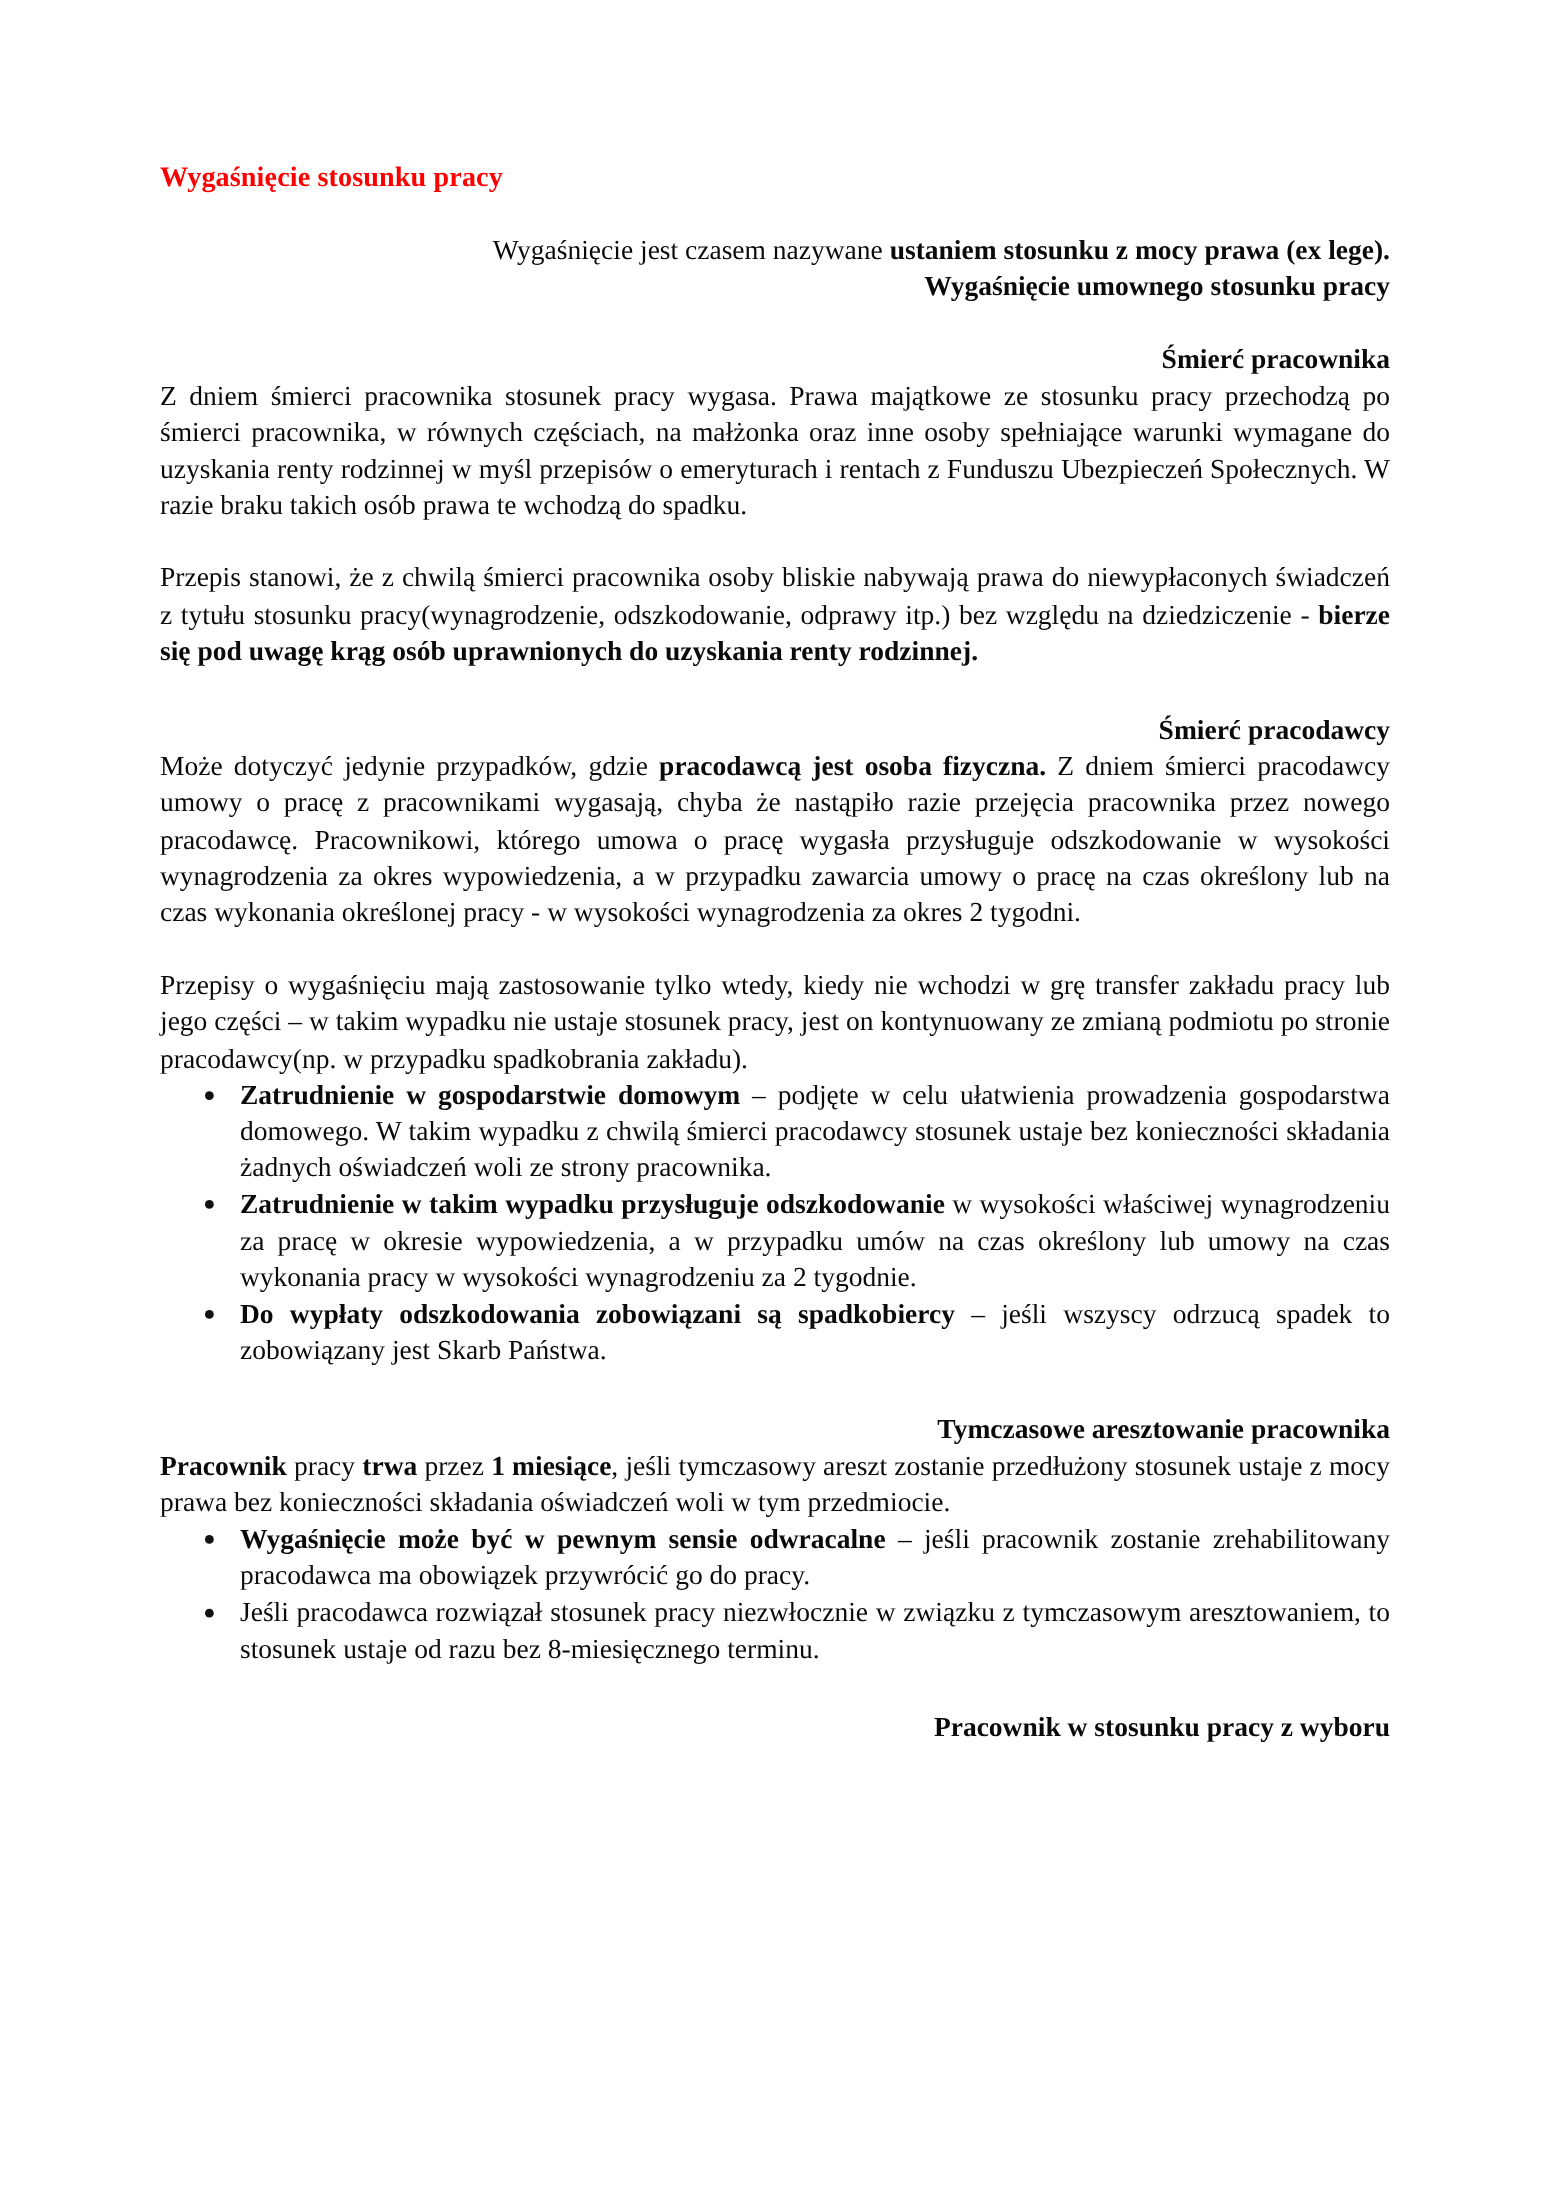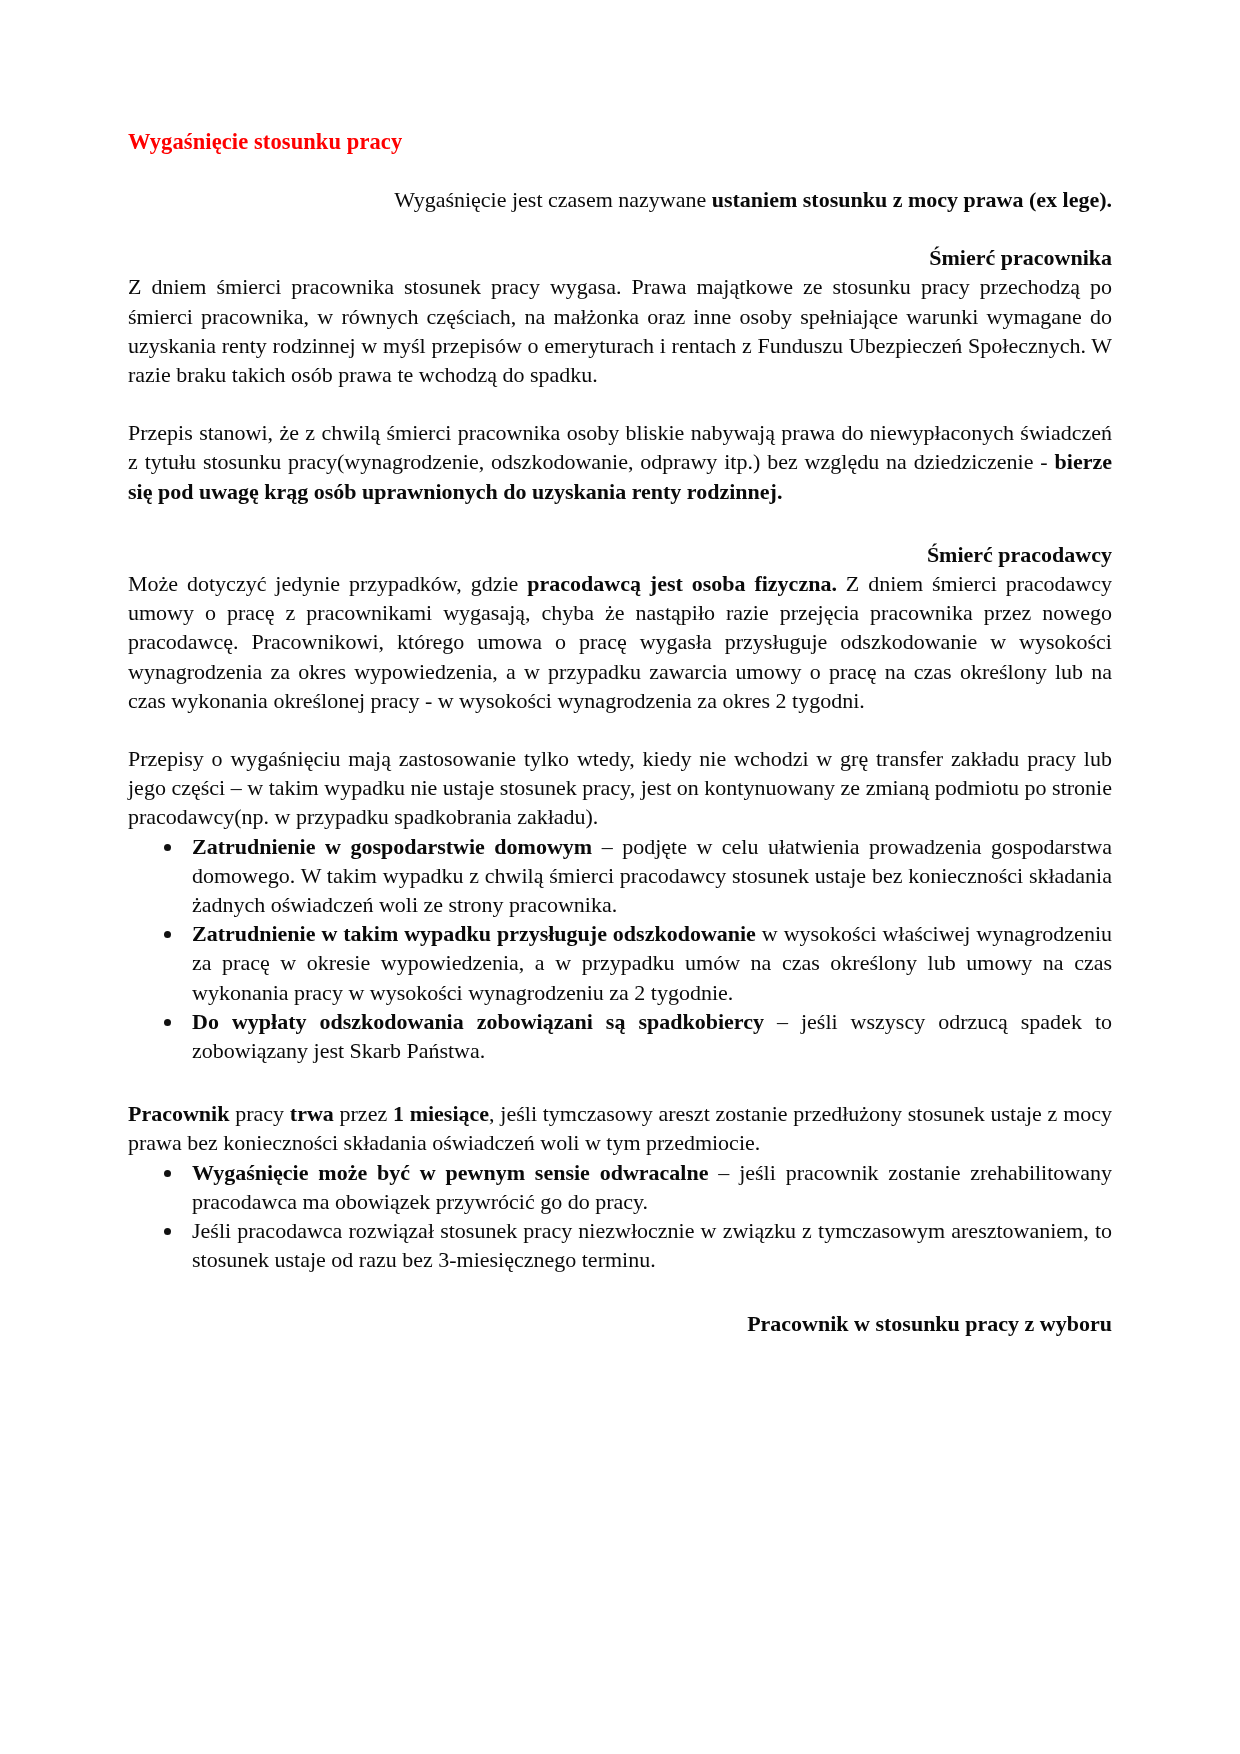--- a/index.html
+++ b/index.html
@@ -85,43 +85,45 @@
 </head>
 <body>
 
 <div class="page">
   <div class="content">
 
     <h1 class="doc-title" style="color: rgb(254, 0, 0);">Wygaśnięcie stosunku pracy</h1>
 
     <p class="para nojust">
       <span>Wygaśnięcie jest czasem nazywane </span><b>ustaniem stosunku z mocy prawa (ex lege).</b><br>
+      <b>Wygaśnięcie umownego stosunku pracy</b>
     </p>
 
     <div class="gap-md"></div>
 
     <div id="sections">
         <div class="h-sub">Śmierć pracownika</div>
         <p class="para"><span>Z dniem śmierci pracownika stosunek pracy wygasa. Prawa majątkowe ze stosunku pracy przechodzą po śmierci pracownika, w równych częściach, na małżonka oraz inne osoby spełniające warunki wymagane do uzyskania renty rodzinnej w myśl przepisów o emeryturach i rentach z Funduszu Ubezpieczeń Społecznych. W razie braku takich osób prawa te wchodzą do spadku.</span></p>
         <div class="gap-md"></div>
         <p class="para"><span>Przepis stanowi, że z chwilą śmierci pracownika osoby bliskie nabywają prawa do niewypłaconych świadczeń z tytułu stosunku pracy(wynagrodzenie, odszkodowanie, odprawy itp.) bez względu na dziedziczenie - </span><b>bierze się pod uwagę krąg osób uprawnionych do uzyskania renty rodzinnej.</b></p>
         <div class="gap-lg"></div>
         <div class="h-sub">Śmierć pracodawcy</div>
         <p class="para"><span>Może dotyczyć jedynie przypadków, gdzie </span><b>pracodawcą jest osoba fizyczna.</b><span> Z dniem śmierci pracodawcy umowy o pracę z pracownikami wygasają, chyba że nastąpiło razie przejęcia pracownika przez nowego pracodawcę. Pracownikowi, którego umowa o pracę wygasła przysługuje odszkodowanie w wysokości wynagrodzenia za okres wypowiedzenia, a w przypadku zawarcia umowy o pracę na czas określony lub na czas wykonania określonej pracy - w wysokości wynagrodzenia za okres 2 tygodni.</span></p>
         <div class="gap-md"></div>
         <p class="para"><span>Przepisy o wygaśnięciu mają zastosowanie tylko wtedy, kiedy nie wchodzi w grę transfer zakładu pracy lub jego części – w takim wypadku nie ustaje stosunek pracy, jest on kontynuowany ze zmianą podmiotu po stronie pracodawcy(np. w przypadku spadkobrania zakładu).</span></p>
         <ul class="bullets">
           <li><b>Zatrudnienie w gospodarstwie domowym</b><span> – podjęte w celu ułatwienia prowadzenia gospodarstwa domowego. W takim wypadku z chwilą śmierci pracodawcy stosunek ustaje bez konieczności składania żadnych oświadczeń woli ze strony pracownika.</span></li>
           <li><b>Zatrudnienie w takim wypadku przysługuje odszkodowanie</b><span> w wysokości właściwej wynagrodzeniu za pracę w okresie wypowiedzenia, a w przypadku umów na czas określony lub umowy na czas wykonania pracy w wysokości wynagrodzeniu za 2 tygodnie.</span></li>
           <li><b>Do wypłaty odszkodowania zobowiązani są spadkobiercy</b><span> – jeśli wszyscy odrzucą spadek to zobowiązany jest Skarb Państwa.</span></li>
         </ul>
         <div class="gap-lg"></div>
+        <div class="h-sub">Tymczasowe aresztowanie pracownika</div>
         <p class="para"><b>Pracownik</b><span> pracy </span><b>trwa</b><span> przez </span><b>1 miesiące</b><span>,  jeśli tymczasowy areszt zostanie przedłużony stosunek ustaje z mocy prawa bez konieczności składania oświadczeń woli w tym przedmiocie.</span></p>
         <ul class="bullets">
           <li><b>Wygaśnięcie może być w pewnym sensie odwracalne</b><span> – jeśli pracownik zostanie zrehabilitowany pracodawca ma obowiązek przywrócić go do pracy.</span></li>
-          <li><span>Jeśli pracodawca rozwiązał stosunek pracy niezwłocznie w związku z tymczasowym aresztowaniem, to stosunek ustaje od razu bez 3-miesięcznego terminu.</span></li>
+          <li><span>Jeśli pracodawca rozwiązał stosunek pracy niezwłocznie w związku z tymczasowym aresztowaniem, to stosunek ustaje od razu bez 8-miesięcznego terminu.</span></li>
         </ul>
         <div class="gap-lg"></div>
         <div class="h-sub">Pracownik w stosunku pracy z wyboru</div>
       </div>
 
   </div>
 </div>
 
 </body></html>

